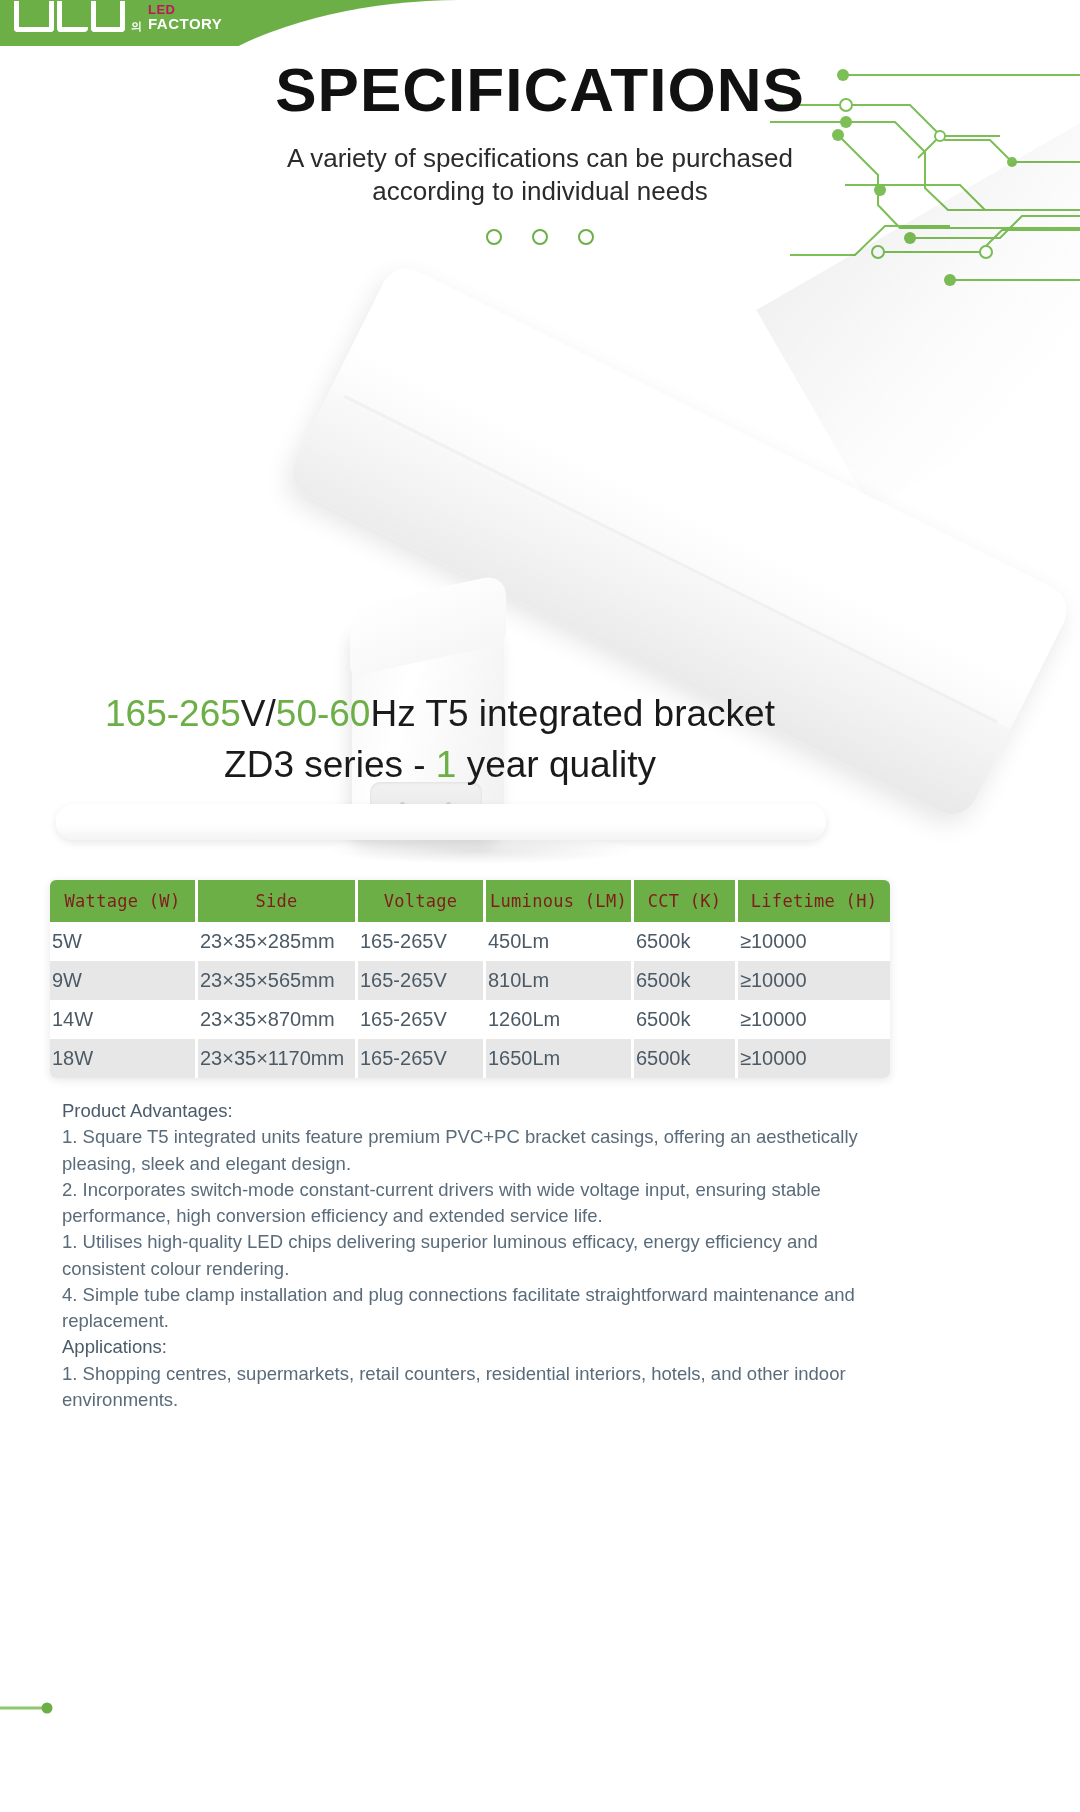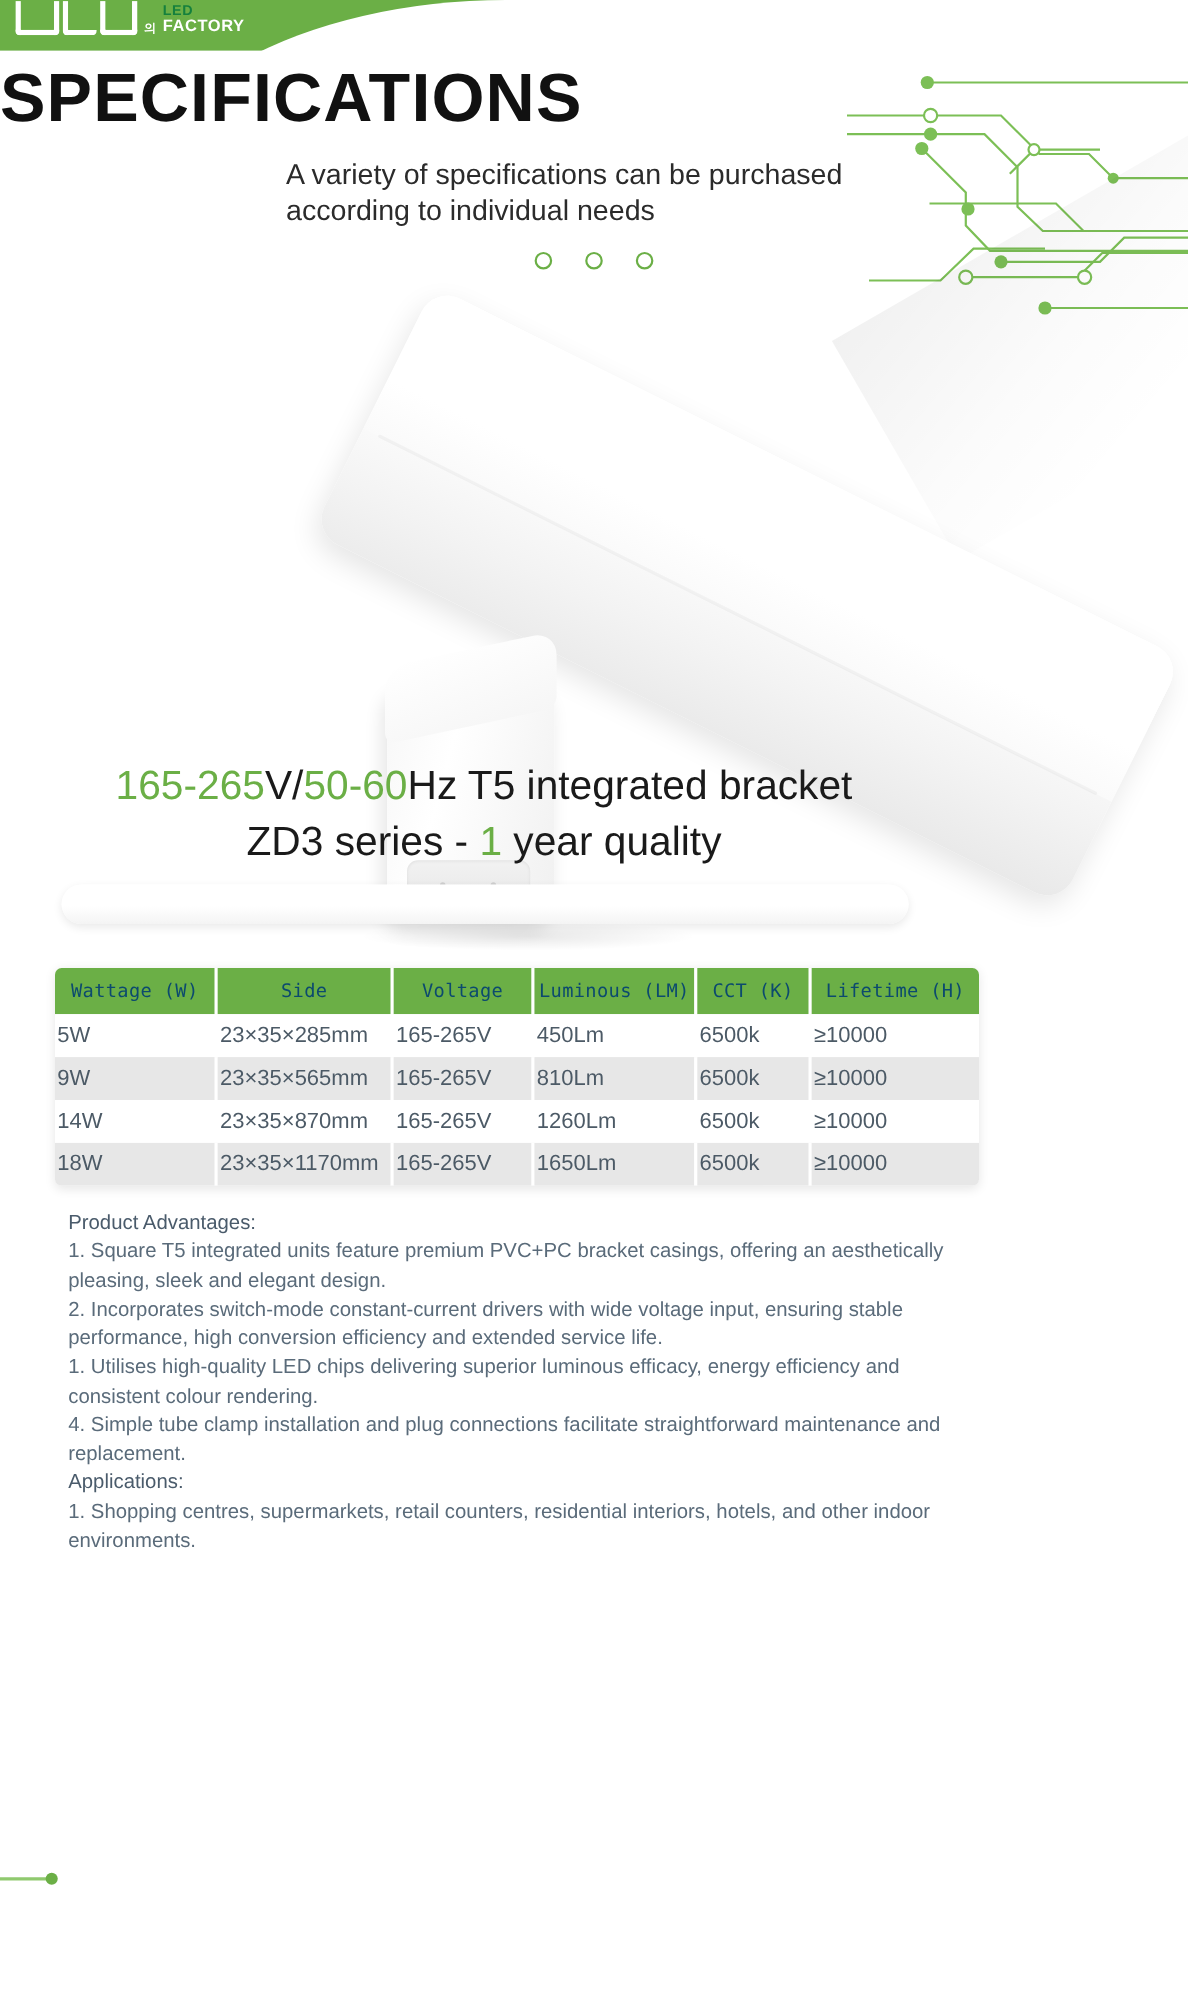--- a/index.html
+++ b/index.html
@@ -86,21 +86,21 @@
   }
   .logo-text {
     display: flex;
     flex-direction: column;
     justify-content: flex-end;
     height: 36px;
     line-height: 1.05;
   }
   .logo-text-top {
     font-size: 13px;
-    color: #15803d;
+    color: #be185d;
     font-weight: bold;
     letter-spacing: .5px;
   }
   .logo-text-bottom {
     font-size: 15px;
     color: #ffffff;
     font-weight: bold;
     letter-spacing: .5px;
     text-align: right;
   }
@@ -124,20 +124,21 @@
     transform: rotate(-30deg);
     transform-origin: top right;
   }
 
   
   .header {
     position: absolute;
     top: 56px;
     left: 0;
     width: 1080px;
+    text-align: center;
     z-index: 4;
   }
   .page-title {
     font-size: 62px;
     font-weight: bold;
     color: #111111;
     letter-spacing: 1px;
     margin: 0;
     line-height: 1.1;
   }
@@ -295,21 +296,21 @@
     background: #ffffff;
   }
   table.spec {
     border-collapse: separate;
     border-spacing: 0;
     width: 840px;
     table-layout: fixed;
   }
   table.spec th {
     background: #6BAF46;
-    color: #0c4a6e;
+    color: #7f1d1d;
     font-family: "DejaVu Sans Mono", monospace;
     font-size: 17px;
     font-weight: normal;
     letter-spacing: .3px;
     padding: 11px 2px;
     text-align: center;
     border-right: 3px solid #ffffff;
   }
   table.spec th:last-child { border-right: none; }
   table.spec td {

